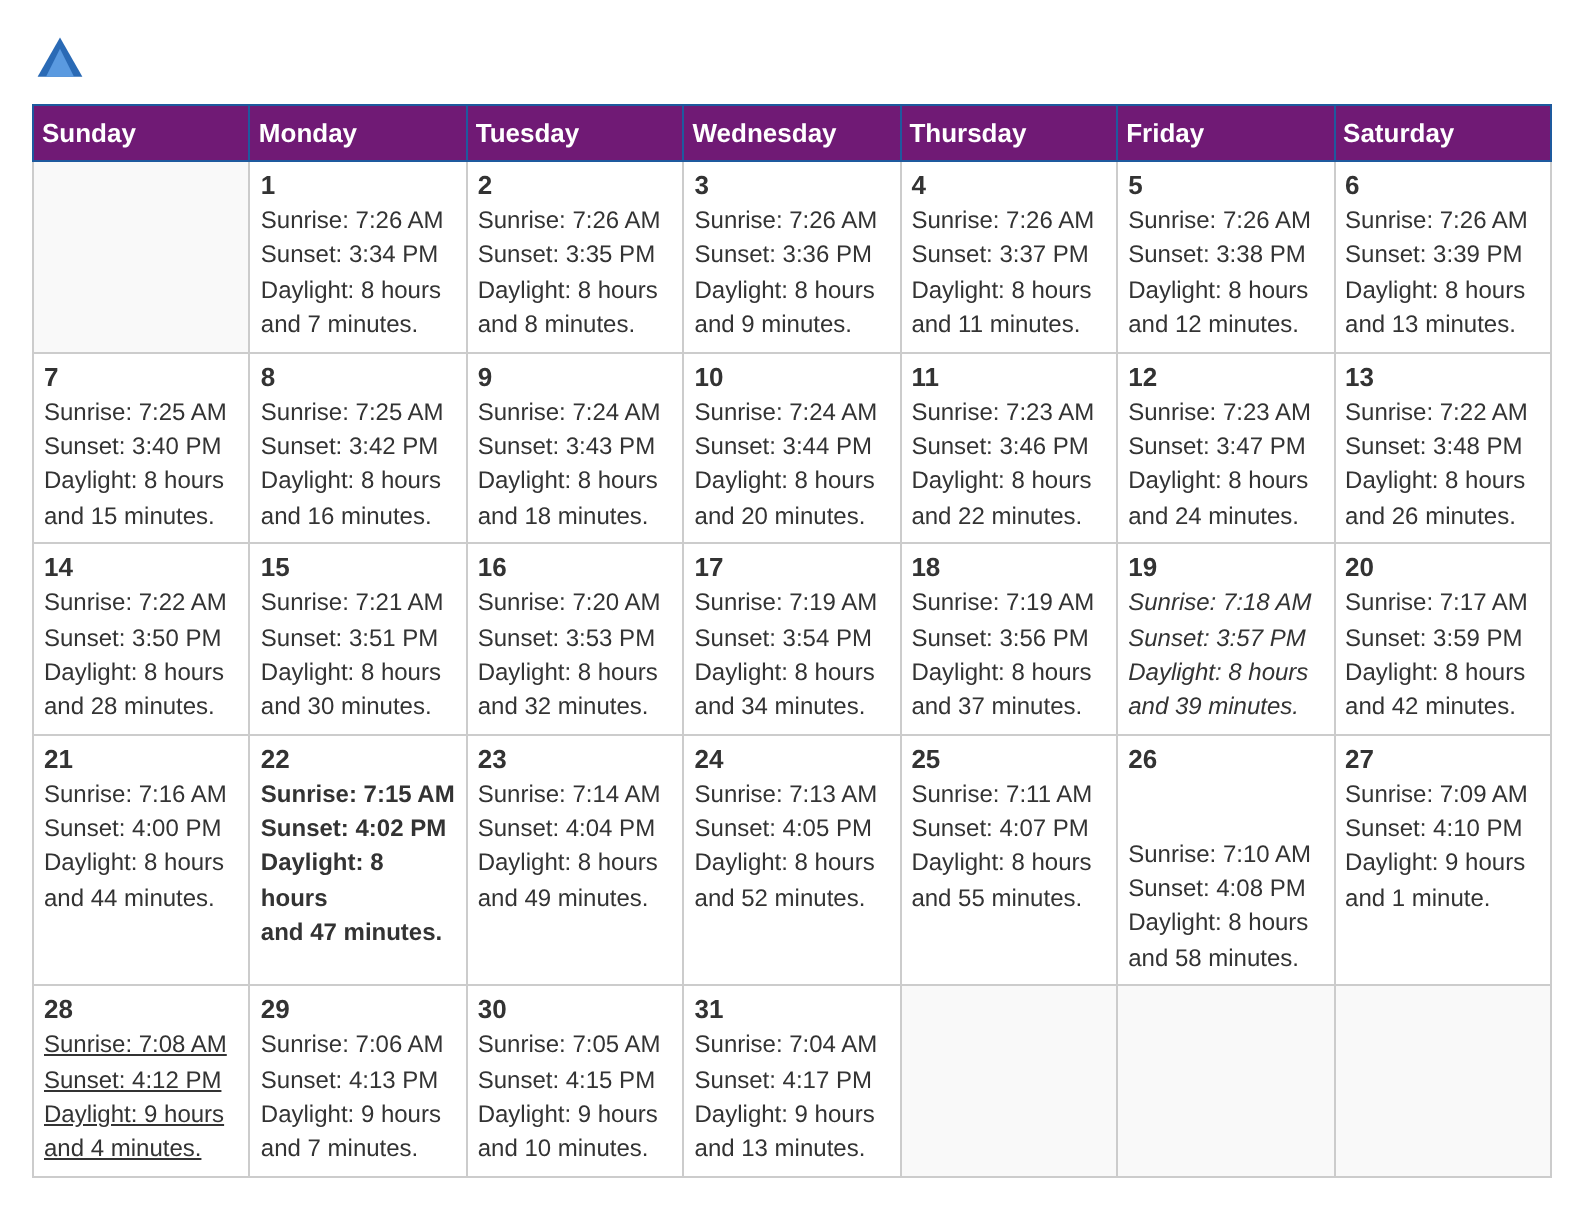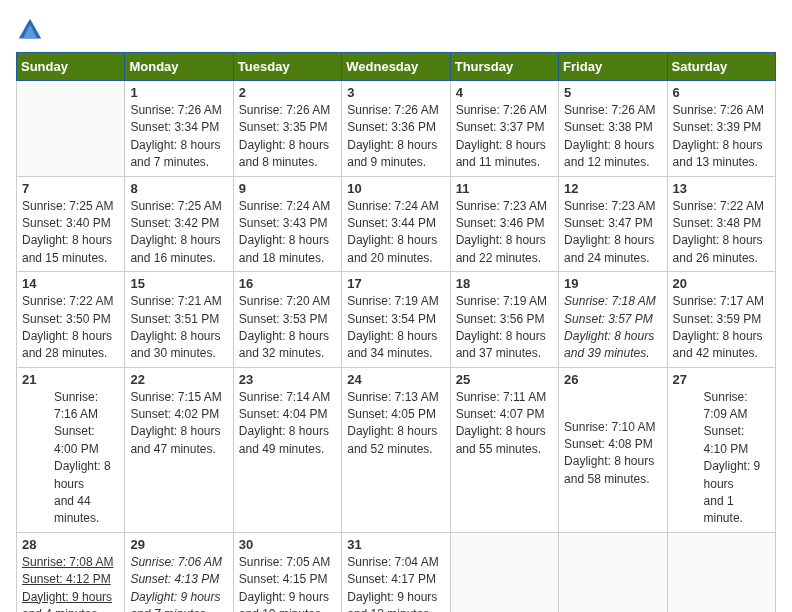--- a/index.html
+++ b/index.html
@@ -37,21 +37,21 @@
       font-size: 15px;
       font-weight: normal;
       color: #555;
     }
     .calendar {
       width: 100%;
       border-collapse: collapse;
       font-size: 11px;
     }
     .calendar thead tr th {
-      background-color: #4d7c0f;
+      background-color: #701a75;
       color: #fff;
       padding: 6px 4px;
       text-align: left;
       font-size: 13px;
       font-weight: bold;
       border: 1px solid #1e5a9e;
     }
     .calendar tbody tr td {
       vertical-align: top;
       padding: 4px 5px;
@@ -251,28 +251,28 @@
           <div class="cell-day">20</div>
           <div class="cell-info" style="white-space: pre-line;">Sunrise: 7:17 AM
 Sunset: 3:59 PM
 Daylight: 8 hours
 and 42 minutes.</div>
         </td>
       </tr>
       <tr>
         <td>
           <div class="cell-day">21</div>
-          <div class="cell-info" style="white-space: pre-line; margin-left: 32px;">Sunrise: 7:16 AM
+          <div class="cell-info" style="white-space: pre-line;">Sunrise: 7:16 AM
 Sunset: 4:00 PM
 Daylight: 8 hours
 and 44 minutes.</div>
         </td>
         <td>
           <div class="cell-day">22</div>
-          <div class="cell-info" style="white-space: pre-line;">Sunrise: 7:15 AM
+          <div class="cell-info" style="white-space: pre-line; font-weight: bold;">Sunrise: 7:15 AM
 Sunset: 4:02 PM
 Daylight: 8 hours
 and 47 minutes.</div>
         </td>
         <td>
           <div class="cell-day">23</div>
           <div class="cell-info" style="white-space: pre-line;">Sunrise: 7:14 AM
 Sunset: 4:04 PM
 Daylight: 8 hours
 and 49 minutes.</div>
@@ -293,37 +293,37 @@
         </td>
         <td>
           <div class="cell-day">26</div>
           <div class="cell-info" style="white-space: pre-line; margin-top: 32px;">Sunrise: 7:10 AM
 Sunset: 4:08 PM
 Daylight: 8 hours
 and 58 minutes.</div>
         </td>
         <td>
           <div class="cell-day">27</div>
-          <div class="cell-info" style="white-space: pre-line; margin-left: 31px;">Sunrise: 7:09 AM
+          <div class="cell-info" style="white-space: pre-line;">Sunrise: 7:09 AM
 Sunset: 4:10 PM
 Daylight: 9 hours
 and 1 minute.</div>
         </td>
       </tr>
       <tr>
         <td>
           <div class="cell-day">28</div>
           <div class="cell-info" style="white-space: pre-line; text-decoration: underline;">Sunrise: 7:08 AM
 Sunset: 4:12 PM
 Daylight: 9 hours
 and 4 minutes.</div>
         </td>
         <td>
           <div class="cell-day">29</div>
-          <div class="cell-info" style="white-space: pre-line; font-style: italic;">Sunrise: 7:06 AM
+          <div class="cell-info" style="white-space: pre-line;">Sunrise: 7:06 AM
 Sunset: 4:13 PM
 Daylight: 9 hours
 and 7 minutes.</div>
         </td>
         <td>
           <div class="cell-day">30</div>
           <div class="cell-info" style="white-space: pre-line;">Sunrise: 7:05 AM
 Sunset: 4:15 PM
 Daylight: 9 hours
 and 10 minutes.</div>

